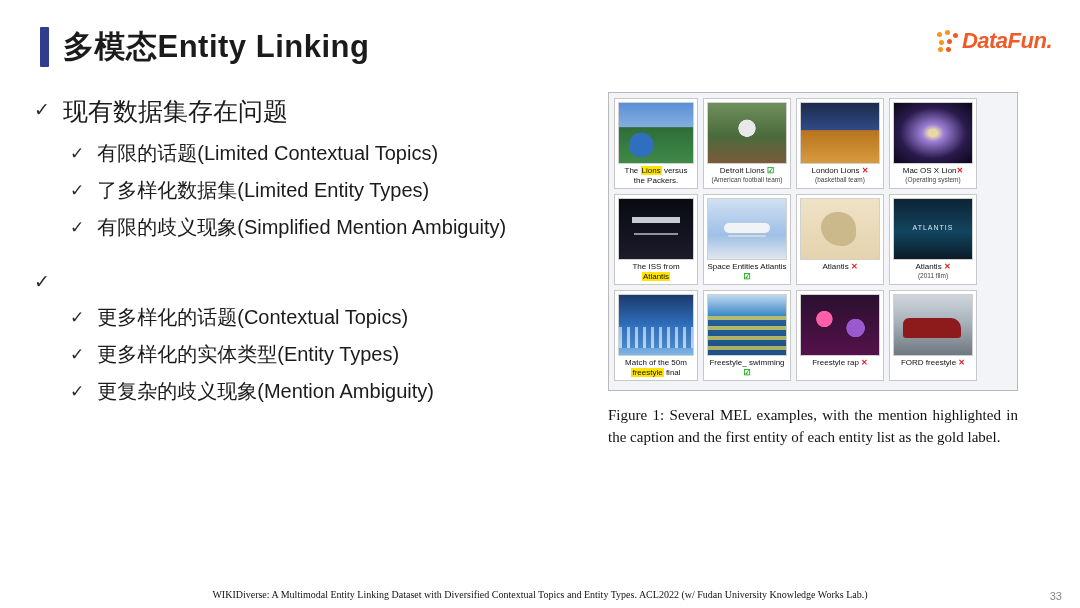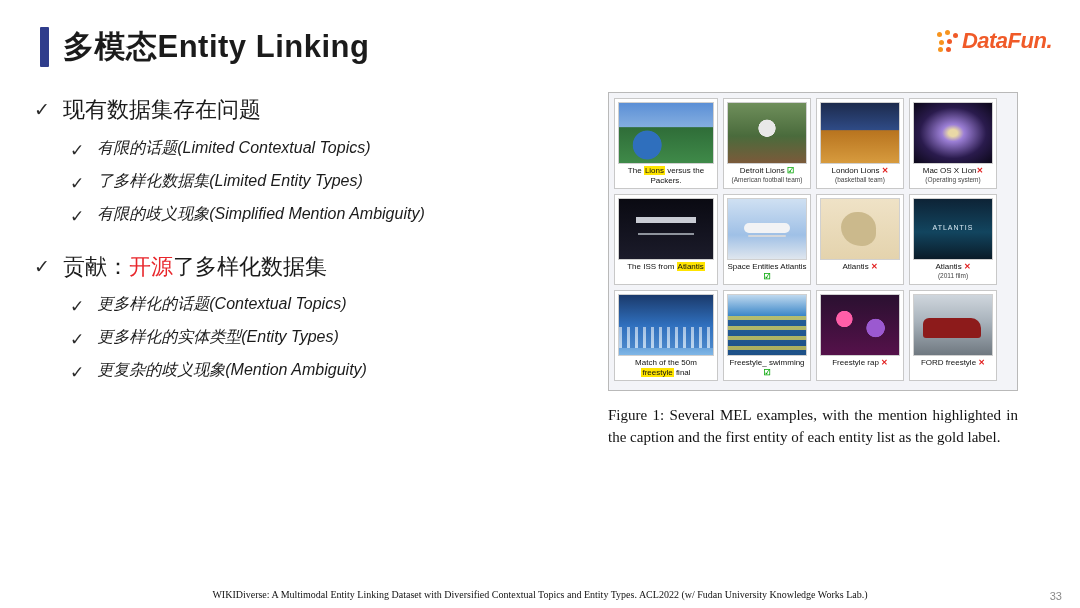--- a/index.html
+++ b/index.html
@@ -95,25 +95,25 @@
   .check {
     color: #2b2b2b;
     font-size: 19px;
     line-height: 1;
     margin-right: 13px;
     margin-top: 4px;
     flex: none;
   }
   .bullet.l2 .check { font-size: 17px; margin-top: 4px; }
   .btext {
-    font-size: 22px;
+    font-size: 25px;
     color: #1b1b1b;
     line-height: 1.25;
   }
-  .bullet.l2 .btext { font-size: 16px; font-style: italic; }
+  .bullet.l2 .btext { font-size: 20px; }
   .hl-red { color: #e8262b; }
   .group-gap { height: 16px; }
 
   
   .figure-wrap {
     position: absolute;
     left: 608px;
     top: 92px;
     width: 410px;
   }
@@ -160,21 +160,21 @@
 
   .cell {
     background: #ffffff;
     border: 1px solid #c8c8c8;
     box-sizing: border-box;
     display: flex;
     flex-direction: column;
     justify-content: flex-start;
     padding: 3px 3px 2px 3px;
   }
-  .cell.mention { width: 104px; }
+  .cell.mention { width: 84px; }
   .cell.cand { width: 88px; }
 
   .thumb {
     width: 100%;
     height: 62px;
     border: 1px solid #d0d0d0;
     box-sizing: border-box;
     position: relative;
     overflow: hidden;
   }
@@ -363,21 +363,20 @@
 
   <div class="bullet l2">
     <span class="check">✓</span>
     <span class="btext">有限的歧义现象(Simplified Mention Ambiguity)</span>
   </div>
 
   <div class="group-gap"></div>
 
   <div class="bullet l1">
     <span class="check">✓</span>
-    <span class="btext"><span>贡献：</span><span class="hl-red">开源</span><span>了多样化数据集</span></span>
   </div>
 
   <div class="bullet l2">
     <span class="check">✓</span>
     <span class="btext">更多样化的话题(Contextual Topics)</span>
   </div>
 
   <div class="bullet l2">
     <span class="check">✓</span>
     <span class="btext">更多样化的实体类型(Entity Types)</span>

